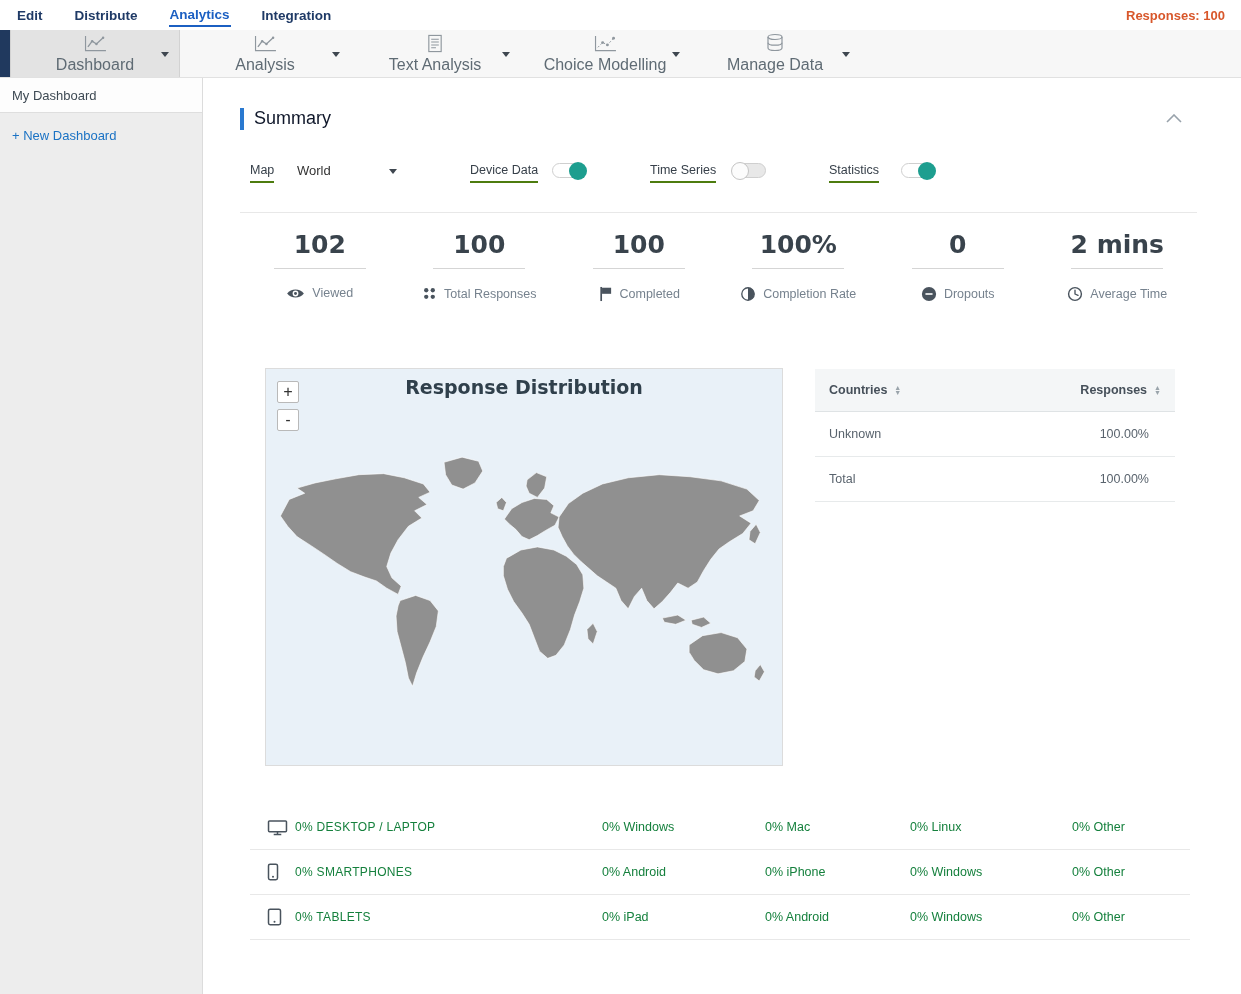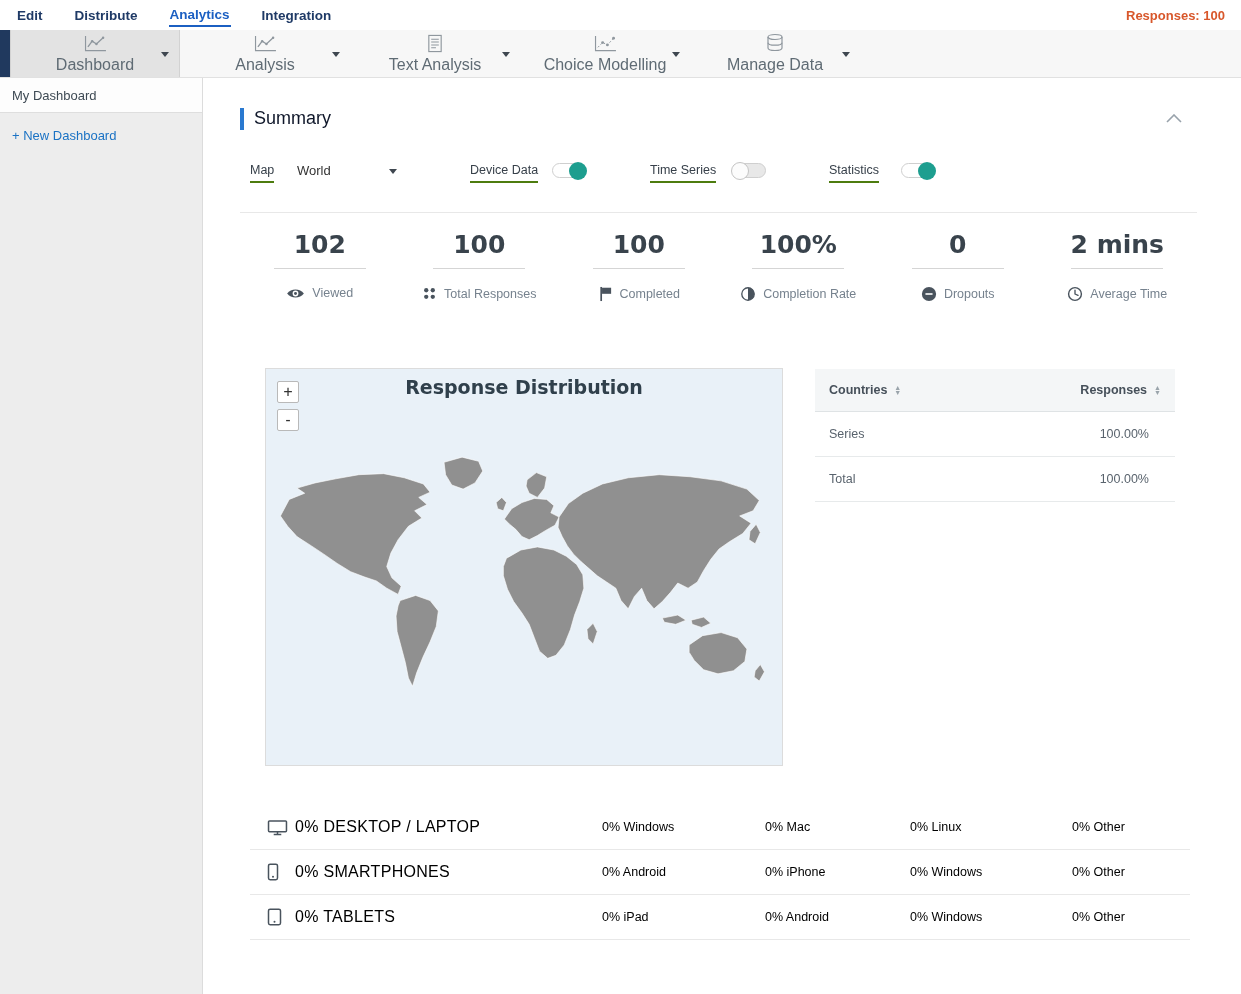--- a/index.html
+++ b/index.html
@@ -93,22 +93,22 @@
     align-items:center; justify-content:space-between; padding:0 14px;
     font-size:12.5px; color:#59636d; }
   .ctable .crow .rv { margin-right:12px; }
   .sort-ic { display:flex; flex-direction:column; line-height:5px; font-size:7px; color:#9aa4ab; }
 
   
   .dtable { position:absolute; left:46px; top:727px; width:940px; }
   .drow { display:grid; grid-template-columns:45px 307px 163px 145px 162px auto;
     align-items:center; height:45px; border-bottom:1px solid #e8e8e8; }
   .drow .dic { padding-left:17px; display:flex; align-items:center; }
-  .drow .dlab { font-size:16px; color:#000000; letter-spacing:.3px; }
-  .drow .dcol { font-size:12.5px; color:#000000; }
+  .drow .dlab { font-size:12px; color:#15803d; letter-spacing:.3px; }
+  .drow .dcol { font-size:12.5px; color:#15803d; }
 
   svg { display:block; }
 </style>
 </head>
 <body>
 
 <div class="topnav">
   <span class="nav-item">Edit</span>
   <span class="nav-item">Distribute</span>
   <span class="nav-item active">Analytics</span>
@@ -342,21 +342,21 @@
       </span>
       <span class="hgrp">
         <span>Responses</span>
         <span class="sort-ic">
             <span>▲</span>
             <span>▼</span>
           </span>
       </span>
     </div>
     <div class="crow">
-      <span>Series</span>
+      <span>Unknown</span>
       <span class="rv">100.00%</span>
     </div>
     <div class="crow">
       <span>Total</span>
       <span class="rv">100.00%</span>
     </div>
   </div>
 
   <div class="dtable">
     <div class="drow">

